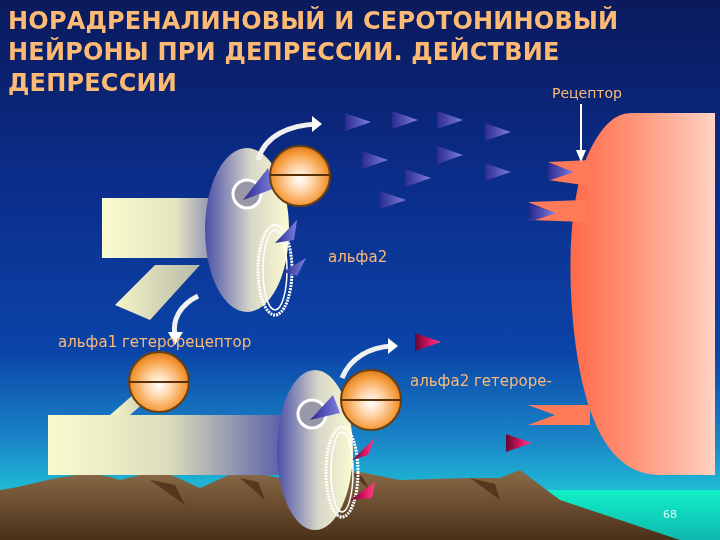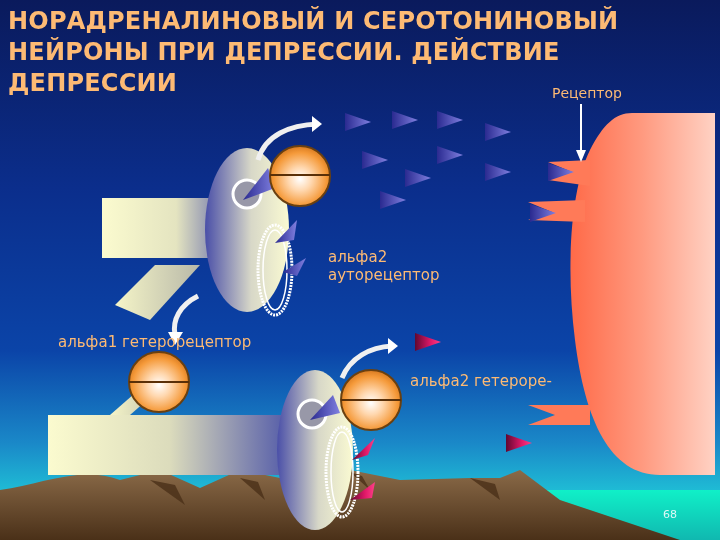--- a/index.html
+++ b/index.html
@@ -159,21 +159,20 @@
 <div class="title">
   <div>НОРАДРЕНАЛИНОВЫЙ И СЕРОТОНИНОВЫЙ</div>
   <div>НЕЙРОНЫ ПРИ ДЕПРЕССИИ. ДЕЙСТВИЕ</div>
   <div>ДЕПРЕССИИ</div>
 </div>
 
 <div class="label" style="left:552px;top:84px;font-size:14px;">Рецептор</div>
 
 <div class="label" style="left:328px;top:222px;font-size:15px;line-height:18px;margin-top:26px;">
   <div>альфа2</div>
-  <div>ауторецептор</div>
 </div>
 
 <div class="label" style="left:58px;top:333px;font-size:15px;text-align:center;">альфа1 гетерорецептор</div>
 
 <div class="label" style="left:410px;top:372px;font-size:15px;line-height:18px;">
   <div>альфа2 гетероре-</div>
 </div>
 
 <div class="pagenum">68</div>
 

